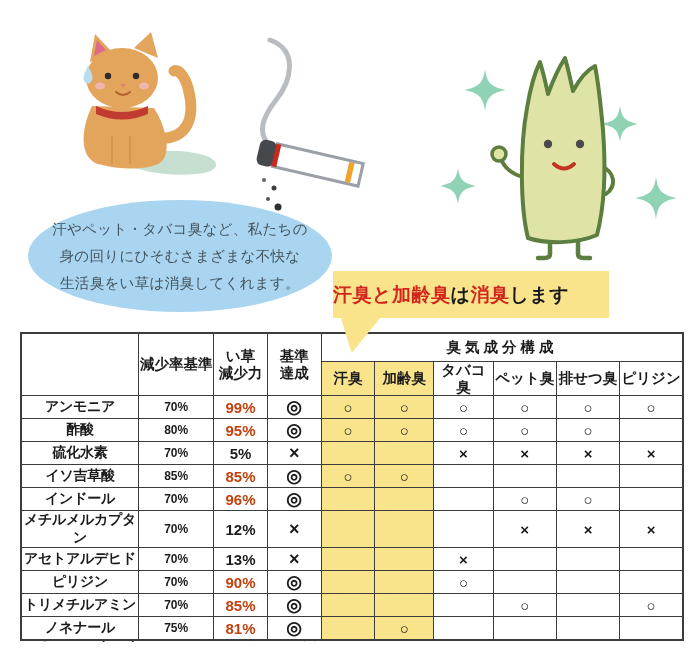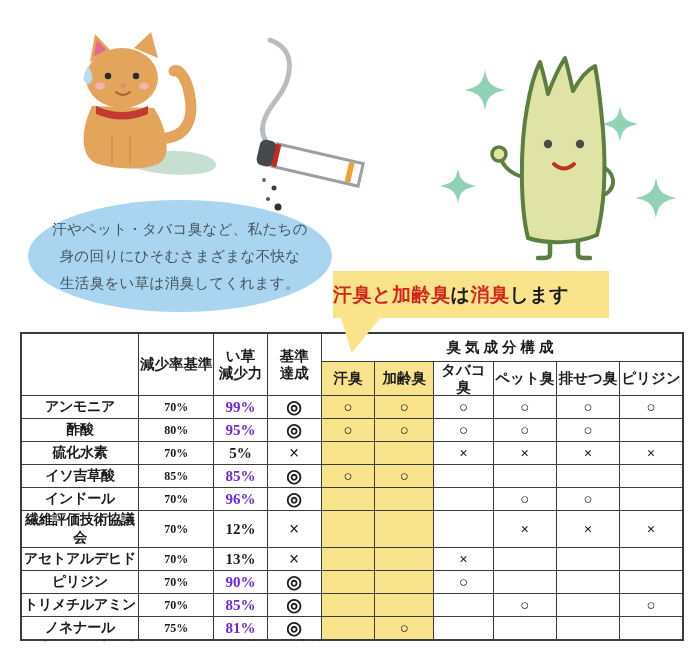--- a/index.html
+++ b/index.html
@@ -1,17 +1,17 @@
 <!DOCTYPE html>
 <html><head>
 <meta charset="utf-8">
 <style>
   html,body{margin:0;padding:0;background:#fff;}
   .stage{position:relative;width:700px;height:654px;background:#ffffff;overflow:hidden;
-         font-family:Liberation Serif, serif;}
+         font-family:Liberation Sans, sans-serif;}
 
   
   .bubble{position:absolute;left:28px;top:200px;width:304px;height:112px;background:#A9D5F0;
           border-radius:50%;display:flex;flex-direction:column;justify-content:center;
           align-items:center;gap:8px;}
   .bubble-line{font-size:14.5px;color:#44545E;font-weight:500;letter-spacing:.3px;white-space:nowrap;}
 
   
   .callout{position:absolute;left:333px;top:271px;width:276px;height:47px;background:#F9E48B;
            display:flex;align-items:center;justify-content:flex-start;font-size:19px;font-weight:bold;
@@ -25,21 +25,21 @@
               table-layout:fixed;border:2px solid #3c3c3c;z-index:2;}
   .odor-table th,.odor-table td{border:1px solid #3c3c3c;padding:0;text-align:center;
               vertical-align:middle;color:#1b1b1b;background:#fff;}
   .odor-table thead th{font-size:14.5px;font-weight:bold;height:27px;line-height:1.15;}
   .odor-table .h-group{letter-spacing:4px;}
   .odor-table tbody td{height:22px;font-weight:600;}
   .hl{background:#F9E48B !important;}
   .c-name{font-size:14px;letter-spacing:-.3px;margin-left:12px;}
   .c-base{font-size:12px;}
   .c-power{font-size:15px;}
-  .c-power.red{color:#6d28d9;}
+  .c-power.red{color:#c2410c;}
   .c-achv{font-size:18px;}
   .c-mark{font-size:15px;}
 
   
   .footer{position:absolute;left:30px;top:626px;font-size:13px;font-weight:600;color:#222;
           letter-spacing:.2px;white-space:nowrap;}
 
   .illu{position:absolute;}
 </style>
 </head>
@@ -201,21 +201,21 @@
           <td class="c-power red">96%</td>
           <td class="c-achv">◎</td>
           <td class="c-mark hl"></td>
           <td class="c-mark hl"></td>
           <td class="c-mark"></td>
           <td class="c-mark">○</td>
           <td class="c-mark">○</td>
           <td class="c-mark"></td>
         </tr>
         <tr>
-          <td class="c-name">繊維評価技術協議会</td>
+          <td class="c-name">メチルメルカプタン</td>
           <td class="c-base">70%</td>
           <td class="c-power">12%</td>
           <td class="c-achv">×</td>
           <td class="c-mark hl"></td>
           <td class="c-mark hl"></td>
           <td class="c-mark"></td>
           <td class="c-mark">×</td>
           <td class="c-mark">×</td>
           <td class="c-mark">×</td>
         </tr>

